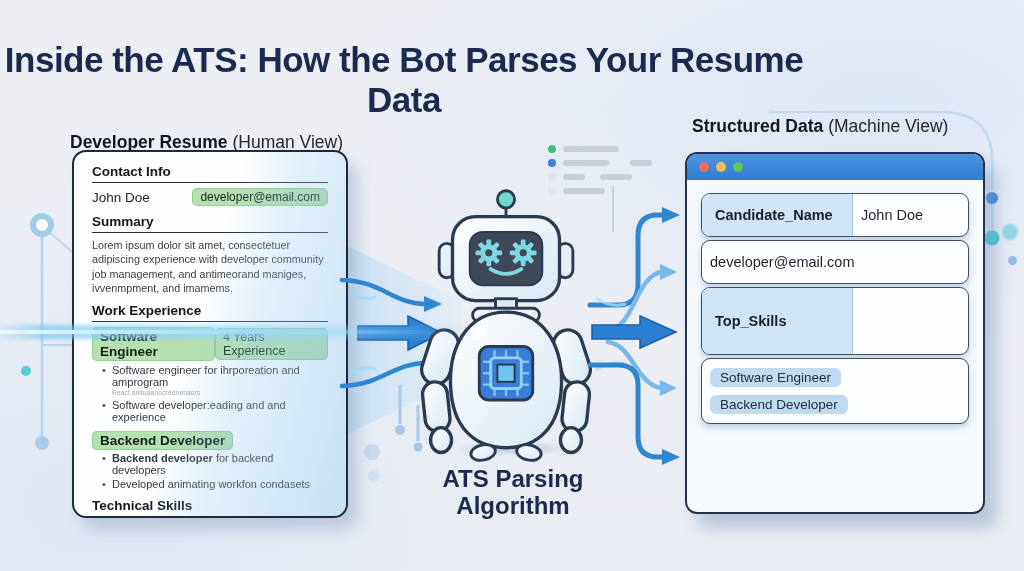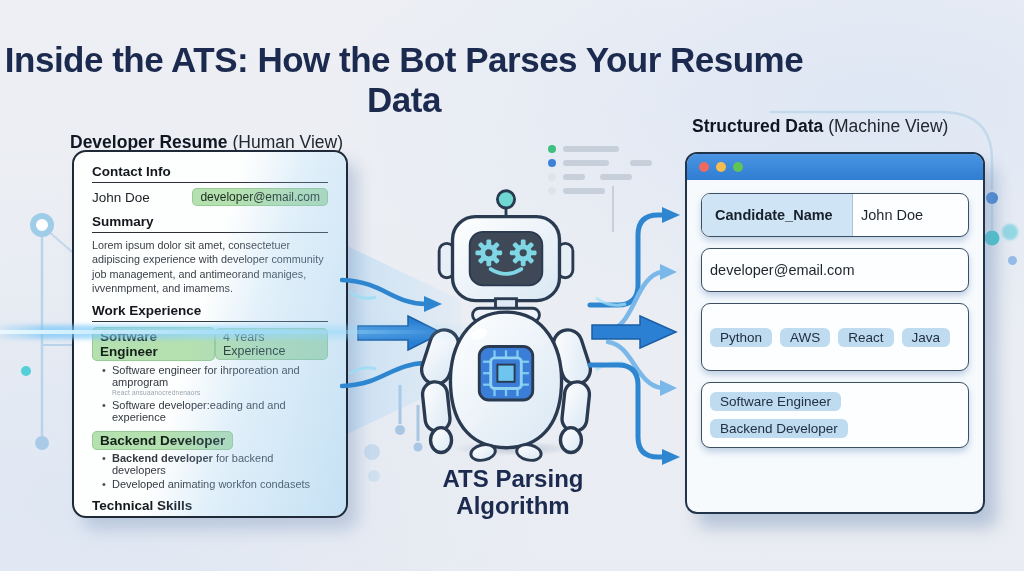--- a/index.html
+++ b/index.html
@@ -40,21 +40,21 @@
   .tiny-sub{font-size:6.5px;color:#9aa2ab;letter-spacing:.2px;margin:-1px 0 1px 20px;}
   .job-title-row{margin-top:5px;}
   
   #machine-window{left:685px;top:152px;width:296px;height:358px;background:#f6fafd;
     border:2.4px solid #22344a;border-radius:12px;box-shadow:12px 14px 16px rgba(130,155,190,.48);
     overflow:hidden;display:flex;flex-direction:column;}
   #window-titlebar{height:26px;background:linear-gradient(#4a94e2,#2f7dd2);display:flex;
     align-items:center;gap:7px;padding:0 12px;flex:0 0 auto;}
   .traffic{width:10px;height:10px;border-radius:50%;}
   .t-red{background:#ee6a5f;} .t-yellow{background:#f5bd4f;} .t-green{background:#61c454;}
-  #fields{padding:13px 14px;display:flex;flex-direction:column;gap:11px;}
+  #fields{padding:13px 14px;display:flex;flex-direction:column;gap:3px;}
   .field-row{display:flex;border:1.8px solid #3c4f63;border-radius:9px;overflow:hidden;
     background:#fcfeff;box-shadow:0 4px 6px rgba(130,160,200,.45);}
   .field-key{flex:0 0 137px;background:#cfe4f4;border-right:1px solid #a9c3d8;display:flex;
     align-items:center;padding-left:13px;font-weight:700;font-size:14.5px;color:#17202b;}
   .field-val{flex:1;display:flex;align-items:center;padding:6px 8px;font-size:14.5px;color:#1f242b;}
   .field-row.h42{height:42px;} .field-row.h66{height:66px;} .field-row.h64{height:64px;}
   .val-pills{flex-wrap:wrap;gap:8px;align-content:center;}
   .val-pills.col{flex-direction:column;align-items:flex-start;justify-content:center;flex-wrap:nowrap;}
   .pill-b{background:#bedbef;border-radius:6px;padding:2px 10px;font-size:13.5px;color:#223042;}
   
@@ -312,26 +312,21 @@
         <div class="field-key">Candidate_Name</div>
         <div class="field-val">John Doe</div>
       </div>
 
       <div class="field-row h42">
         <div class="field-val">developer@email.com</div>
       </div>
 
 
       <div class="field-row h66">
-        <div class="field-val val-pills">
-          <span class="pill-b">Python</span>
-          <span class="pill-b">AWS</span>
-          <span class="pill-b">React</span>
-          <span class="pill-b">Java</span>
-        </div>
+        <div class="field-key">Top_Skills</div>
       </div>
 
       <div class="field-row h64">
         <div class="field-val val-pills col">
           <span class="pill-b">Software Engineer</span>
           <span class="pill-b">Backend Developer</span>
         </div>
       </div>
 
     </div>

